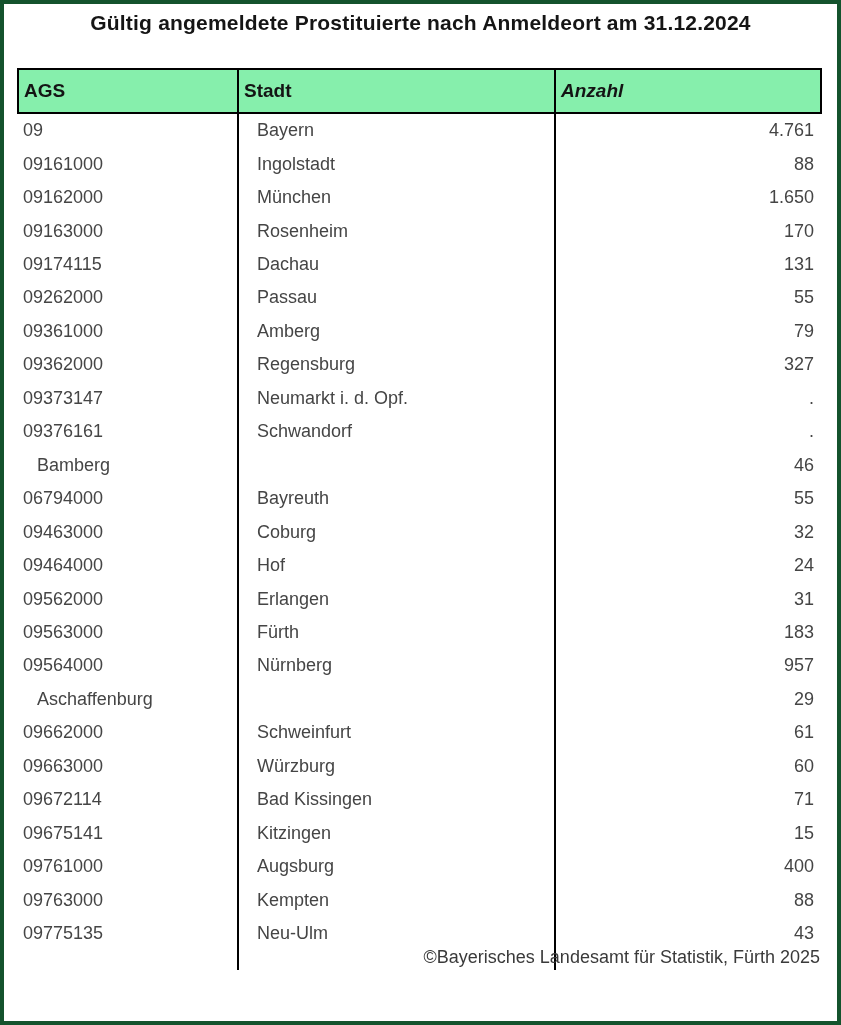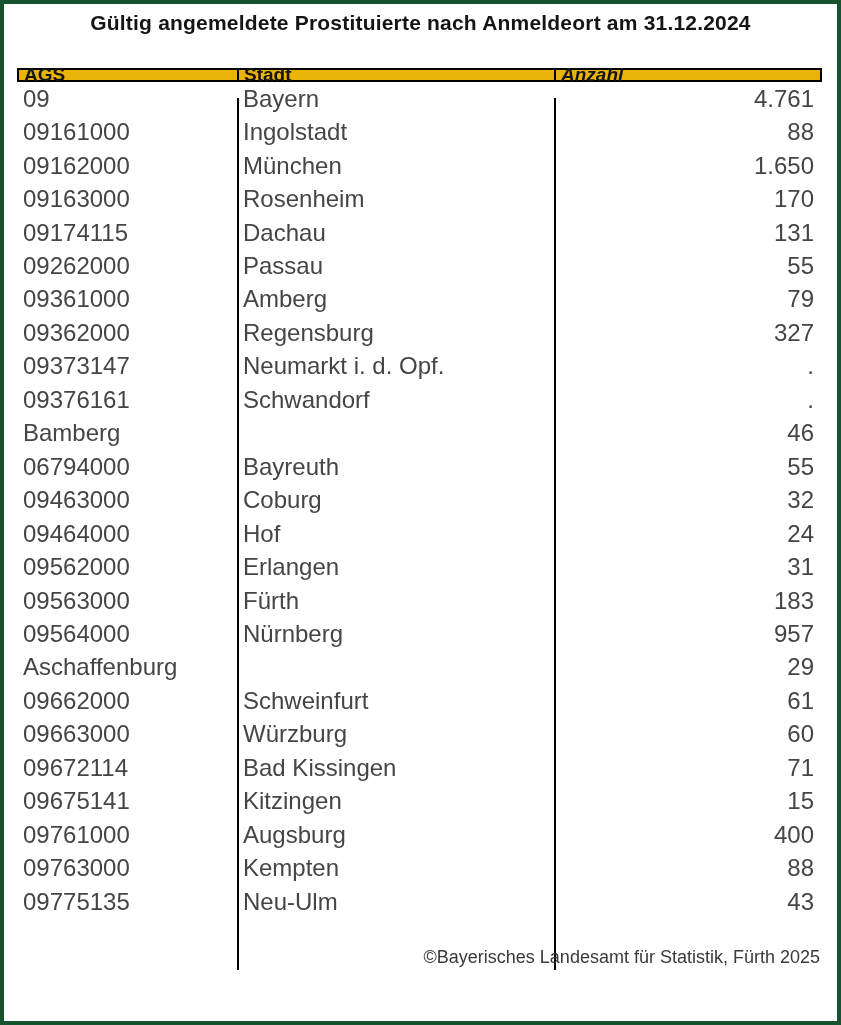--- a/index.html
+++ b/index.html
@@ -30,27 +30,27 @@
   }
   .table {
     position: absolute;
     left: 13px;
     top: 64px;
     width: 805px;
   }
   .thead {
     position: relative;
     display: flex;
-    height: 14px;
+    height: 46px;
     box-sizing: border-box;
     border: 2px solid #000000;
     font-size: 19px;
     font-weight: bold;
     color: #141414;
-    background: #eab308;
+    background: #86efac;
   }
   .th {
     box-sizing: border-box;
     height: 100%;
     display: flex;
     align-items: center;
     padding-left: 5px;
   }
   .th-ags   { width: 220px; border-right: 2px solid #000000; }
   .th-stadt { width: 317px; border-right: 2px solid #000000; }
@@ -64,30 +64,30 @@
   }
   .vline1 { left: 220px; }
   .vline2 { left: 537px; }
   .tbody {
     position: relative;
   }
   .tr {
     display: flex;
     height: 33.46px;
     align-items: center;
-    font-size: 24px;
+    font-size: 18px;
     color: #454545;
   }
   .td {
     box-sizing: border-box;
     white-space: nowrap;
     overflow: hidden;
   }
   .td-ags   { width: 220px; padding-left: 6px; }
-  .td-stadt { width: 280px; padding-left: 6px; }
+  .td-stadt { width: 280px; padding-left: 20px; }
   .td-anzahl{ flex: 1; text-align: right; padding-right: 8px; }
   .footer {
     position: absolute;
     right: 17px;
     top: 943px;
     font-size: 18px;
     color: #3a3a3a;
     white-space: nowrap;
   }
 </style>

